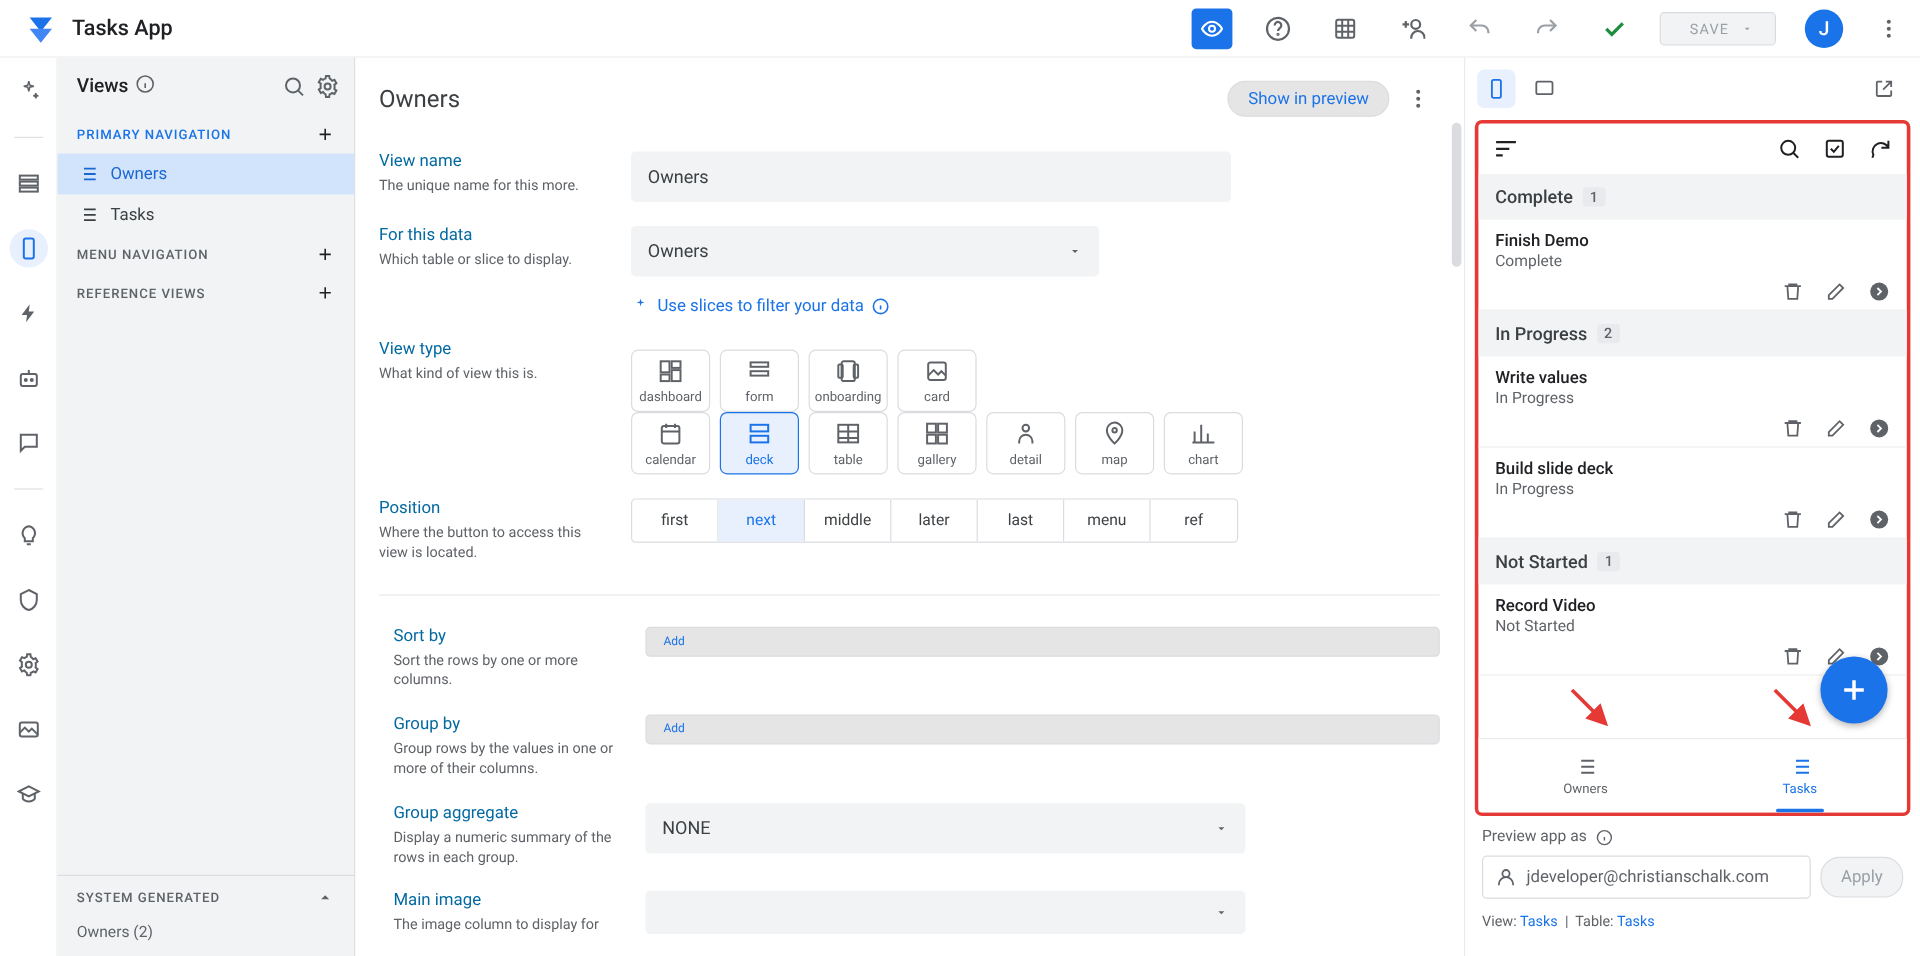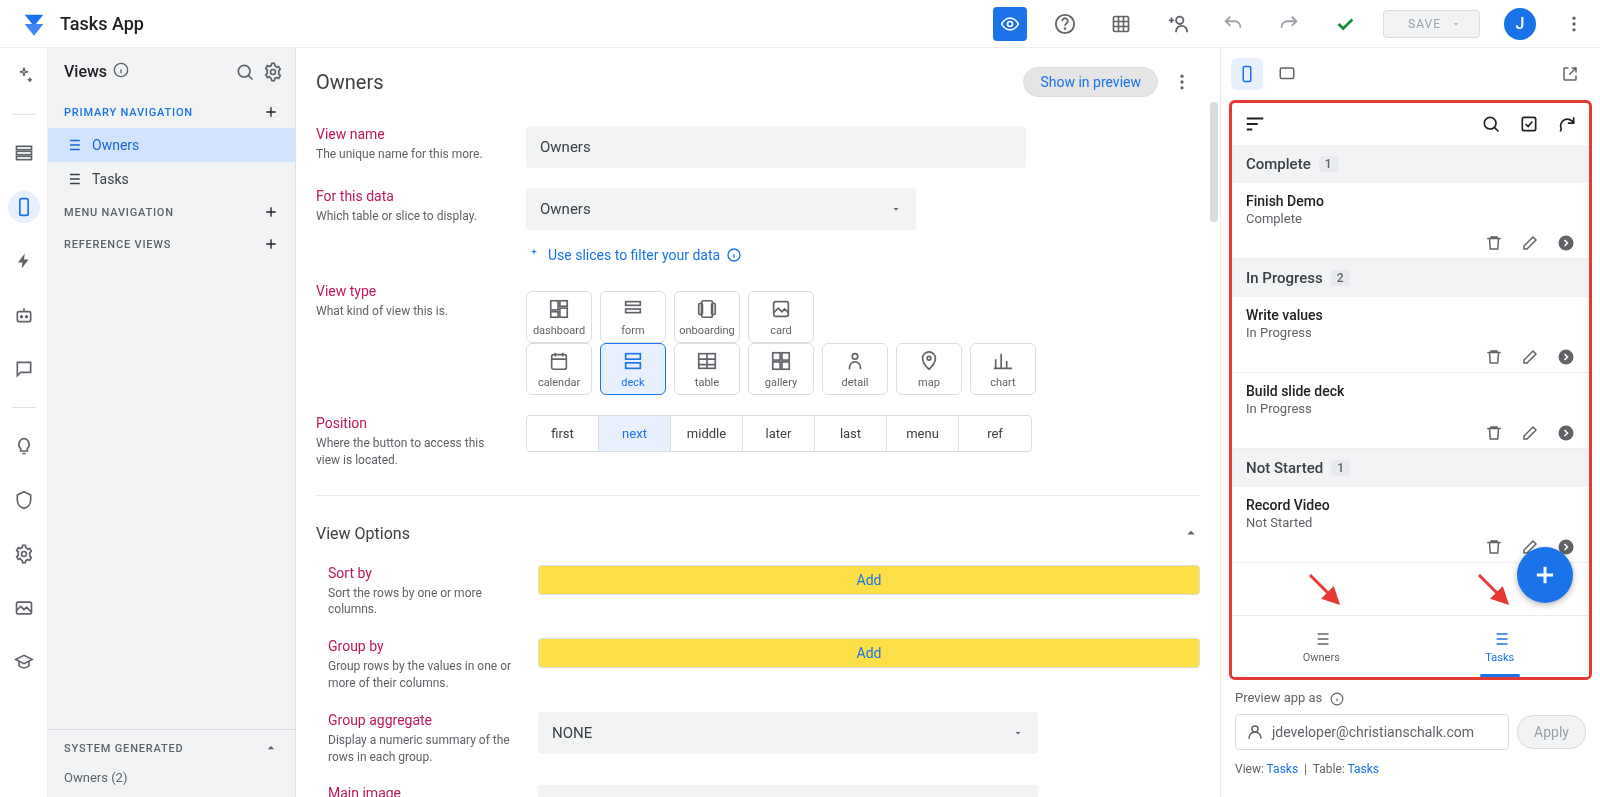--- a/index.html
+++ b/index.html
@@ -41,36 +41,36 @@
 
 .editor { flex:1; overflow:auto; padding: 0 0 20px 0; position:relative;}
 .editor-scroll { position:absolute; right:2px; top:54px; bottom:0; width:8px; background:transparent;}
 .editor-scroll-thumb { width:8px; background:#dadce0; border-radius:4px; height:120px;}
 .editor-header { display:flex; align-items:center; padding: 16px 20px; }
 .editor-title { font-size:20px; color:#3c4043;}
 .editor-header .spacer { flex:1;}
 .show-preview { border:1px solid #dadce0; border-radius:18px; padding:6px 16px; color:#1a73e8; font-size:14px; cursor:pointer; background:#e5e5e5;}
 .field-row { display:flex; padding: 10px 20px; gap:20px; align-items:flex-start;}
 .field-left { width: 190px; flex:none;}
-.field-label { font-size:14px; color:#be185d; margin-bottom:4px;}
+.field-label { font-size:14px; color:#0369a1; margin-bottom:4px;}
 .field-desc { font-size:12px; color:#5f6368; line-height:1.4;}
 .field-right { flex:1; max-width:700px;}
 .text-input { width:500px; background:#f1f3f4; border:none; border-radius:4px; padding:12px 14px; font-size:15px; color:#3c4043;}
 .select-input { width:390px; background:#f1f3f4; border:none; border-radius:4px; padding:12px 14px; font-size:15px; color:#3c4043; display:flex; align-items:center; justify-content:space-between;}
 .slices-link { color:#1a73e8; font-size:14px; display:flex; align-items:center; gap:6px; margin-top:17px;}
 .tile-grid { display:flex; flex-wrap:wrap; gap:8px; }
 .tile { width:66px; height:52px; border:1px solid #dadce0; border-radius:6px; display:flex; flex-direction:column; align-items:center; justify-content:center; gap:4px; font-size:11px; color:#5f6368; cursor:pointer;}
 .tile.active { background:#e8f0fe; border-color:#1a73e8; color:#1a73e8;}
 .pos-row { display:flex; border:1px solid #dadce0; border-radius:4px; overflow:hidden; width:fit-content;}
 .pos-cell { width:72px; text-align:center; padding:10px 0; font-size:13px; border-right:1px solid #dadce0; cursor:pointer;}
 .pos-cell:last-child { border-right:none;}
 .pos-cell.active { background:#e8f0fe; color:#1a73e8;}
 .divider { border-top:1px solid #e8eaed; margin:16px 20px;}
 .section-collapser { display:flex; align-items:center; justify-content:space-between; padding:12px 20px; font-size:16px; color:#3c4043;}
-.add-btn { border:1px solid #dadce0; border-radius:4px; padding:6px 14px; color:#1a73e8; font-size:14px; cursor:pointer; background:#fde047;text-align:center;}
+.add-btn { border:1px solid #dadce0; border-radius:4px; padding:6px 14px; color:#1a73e8; font-size:10px; cursor:pointer; background:#e5e5e5;}
 .indent-row { padding-left:32px;}
 .select-wide { width:500px;}
 
 
 .preview { width:380px; border-left:1px solid #e8eaed; display:flex; flex-direction:column; padding:0 6px;}
 .preview-tabs { display:flex; align-items:center; padding:10px 8px 10px 4px; gap:8px;}
 .preview-tab { width:32px; height:32px; display:flex; align-items:center; justify-content:center; border-radius:6px; color:#5f6368; cursor:pointer;}
 .preview-tab.active { background:#e8f0fe; color:#1a73e8;}
 .preview-tabs .spacer { flex:1;}
 .phone { border:3px solid #e53935; border-radius:6px; margin:0 2px; height:580px; background:#fff; display:flex; flex-direction:column; position:relative; overflow:hidden;}
@@ -452,26 +452,20 @@
             <div class="pos-cell">middle</div>
             <div class="pos-cell">later</div>
             <div class="pos-cell">last</div>
             <div class="pos-cell">menu</div>
             <div class="pos-cell">ref</div>
           </div>
       </div>
     </div>
 
     <div class="divider"></div>
-    <div class="section-collapser">
-      <span>View Options</span>
-      <svg width="18" height="18" viewBox="0 0 24 24" fill="#5f6368">
-          <path d="M7 14l5-5 5 5z"></path>
-        </svg>
-    </div>
 
     <div class="field-row indent-row">
       <div class="field-left">
         <div class="field-label">Sort by</div>
         <div class="field-desc">Sort the rows by one or more columns.</div>
       </div>
       <div class="field-right">
           <div class="add-btn">Add</div>
         </div>
     </div>

